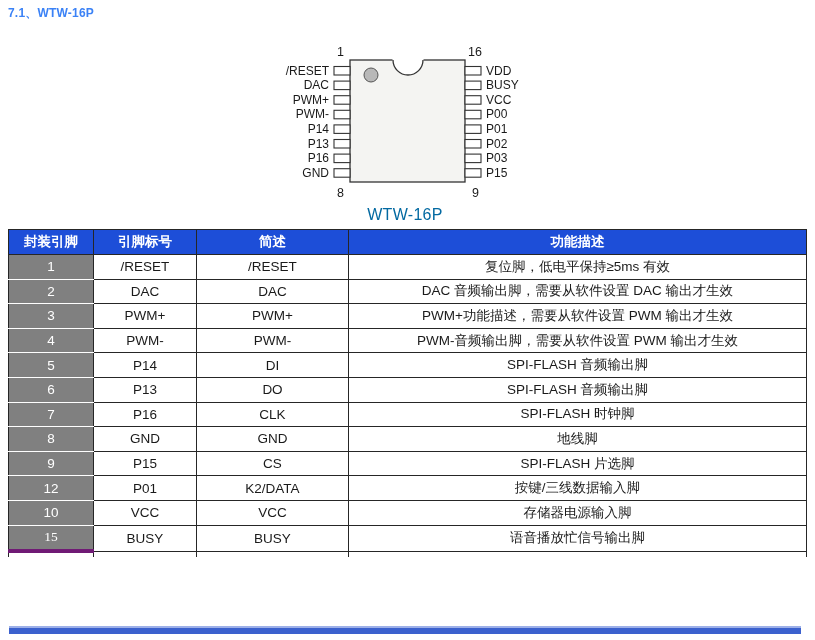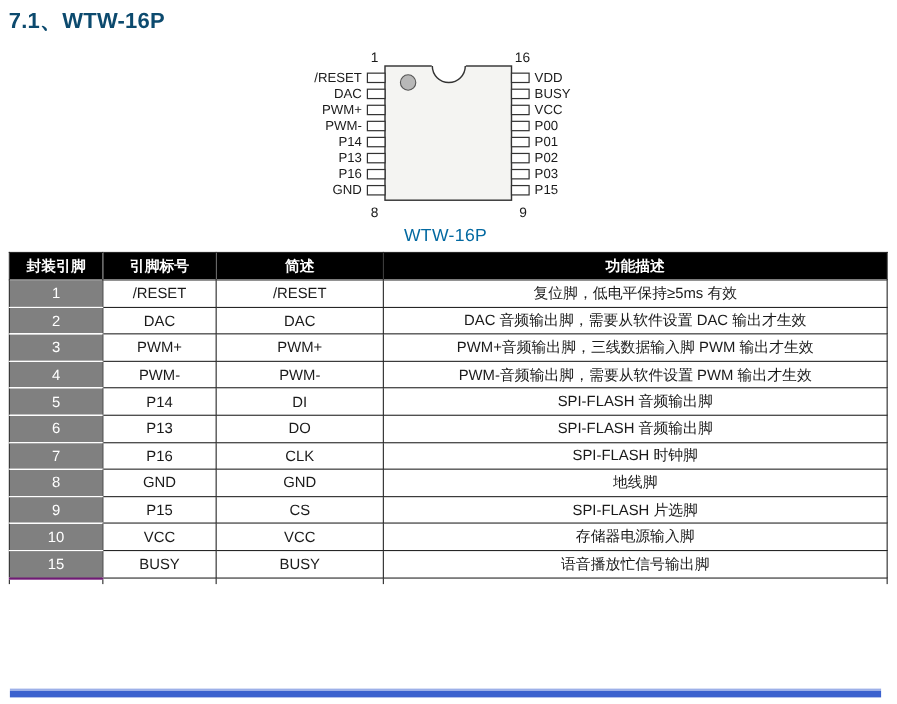--- a/index.html
+++ b/index.html
@@ -3,21 +3,21 @@
 <meta charset="utf-8">
 <style>
   html,body{margin:0;padding:0;background:#fff;}
   body{
     width:815px;height:640px;position:relative;overflow:hidden;
     font-family:"Liberation Sans","DejaVu Sans",sans-serif;
     color:#1a1a1a;
   }
   .page-title{
     position:absolute;left:8px;top:5px;
-    font-size:20px;font-weight:bold;color:#0c4a6e;
+    font-size:12px;font-weight:bold;color:#3b82f6;
     letter-spacing:.2px;
   }
   
   .diagram{position:absolute;left:280px;top:40px;width:250px;}
   .diagram svg{display:block;}
   .chip-caption{
     width:250px;text-align:center;font-size:16px;color:#0369a1;
     margin-top:6px;letter-spacing:.3px;
   }
   
@@ -29,29 +29,29 @@
   .pin-table col.c1{width:85px;}
   .pin-table col.c2{width:103px;}
   .pin-table col.c3{width:152px;}
   .pin-table col.c4{width:458px;}
   .pin-table th,.pin-table td{
     border:1px solid #262626;
     text-align:center;vertical-align:middle;
     padding:0 2px;overflow:hidden;white-space:nowrap;
   }
   .pin-table th{
-    background:#000000;color:#fff;font-weight:600;
+    background:#1d4ed8;color:#fff;font-weight:600;
     height:24px;font-size:13.5px;
   }
   .pin-table td{height:23.6px;background:#fff;}
   .pin-table td.pincol{
     background:#808080;color:#fff;
     border-bottom:1px solid #fff;
   }
-  .pin-table tr.row-last td.pincol{border-bottom:2px solid #701a75;}
+  .pin-table tr.row-last td.pincol{border-bottom:4px solid #701a75;font-family:Liberation Serif, serif;}
   .pin-table tr.sliver td{height:4px;border-bottom:none;background:#fff;}
   
   .blue-bar{
     position:absolute;left:9px;top:626px;width:792px;height:8px;
     background:linear-gradient(180deg,#9db0e8 0,#9db0e8 2px,#3b61ce 2px,#3b61ce 100%);
   }
 </style>
 </head>
 <body>
 
@@ -128,21 +128,21 @@
       <tr>
         <td class="pincol">2</td>
         <td>DAC</td>
         <td>DAC</td>
         <td>DAC 音频输出脚，需要从软件设置 DAC 输出才生效</td>
       </tr>
       <tr>
         <td class="pincol">3</td>
         <td>PWM+</td>
         <td>PWM+</td>
-        <td>PWM+音频输出脚，三线数据输入脚 PWM 输出才生效</td>
+        <td>PWM+功能描述，需要从软件设置 PWM 输出才生效</td>
       </tr>
       <tr>
         <td class="pincol">4</td>
         <td>PWM-</td>
         <td>PWM-</td>
         <td>PWM-音频输出脚，需要从软件设置 PWM 输出才生效</td>
       </tr>
       <tr>
         <td class="pincol">5</td>
         <td>P14</td>
@@ -165,20 +165,26 @@
         <td class="pincol">8</td>
         <td>GND</td>
         <td>GND</td>
         <td>地线脚</td>
       </tr>
       <tr>
         <td class="pincol">9</td>
         <td>P15</td>
         <td>CS</td>
         <td>SPI-FLASH 片选脚</td>
+      </tr>
+      <tr>
+        <td class="pincol">12</td>
+        <td>P01</td>
+        <td>K2/DATA</td>
+        <td>按键/三线数据输入脚</td>
       </tr>
       <tr>
         <td class="pincol">10</td>
         <td>VCC</td>
         <td>VCC</td>
         <td>存储器电源输入脚</td>
       </tr>
       <tr class="row-last">
         <td class="pincol">15</td>
         <td>BUSY</td>

